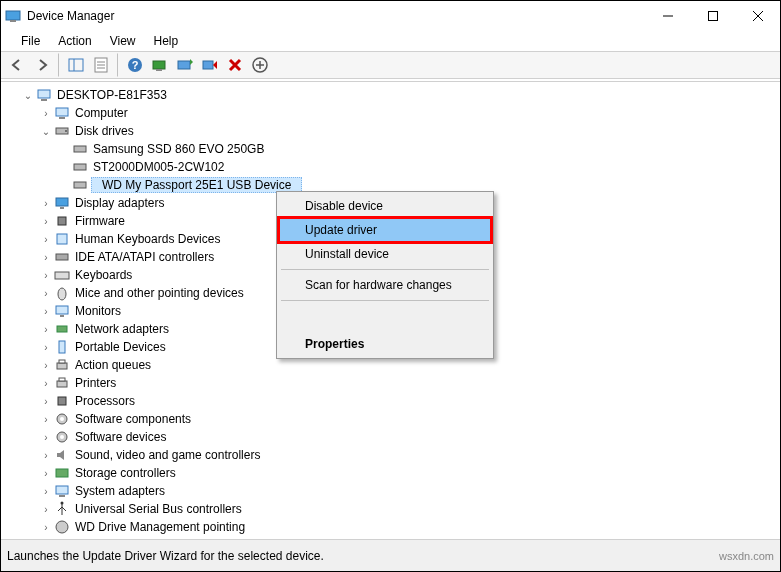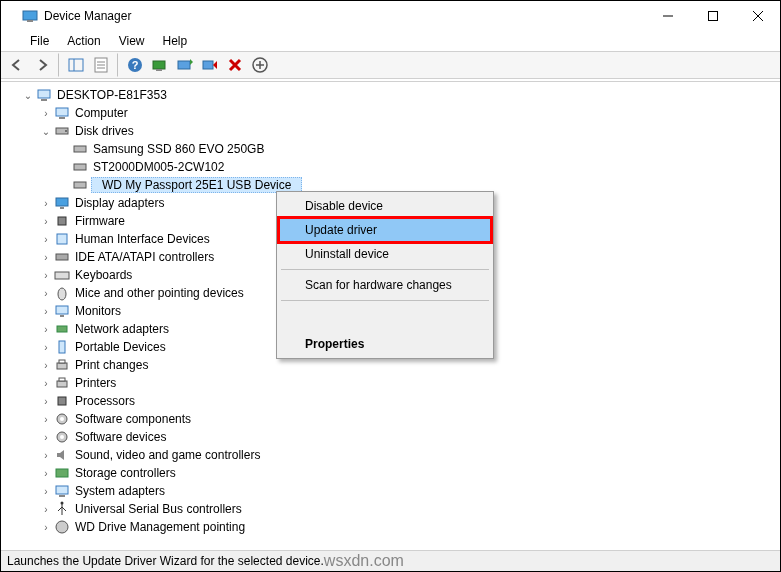--- a/index.html
+++ b/index.html
@@ -13,35 +13,35 @@
     height: 572px;
     overflow: hidden;
     border: 1px solid #000;
     position: relative;
   }
   
   .titlebar {
     height: 30px;
     display: flex;
     align-items: center;
-    padding: 0 0 0 21px;
+    padding: 0 0 0 4px;
     background: #fff;
     justify-content: space-between;
   }
   .titlebar .app-icon { width: 16px; height: 16px; margin-right: 6px; }
   .titlebar .title { flex: 1; }
   .win-btns { display: flex; height: 100%; }
   .win-btn { width: 45px; display: flex; align-items: center; justify-content: center; }
   .win-btn svg { width: 12px; height: 12px; }
   
   .menubar {
     height: 20px;
     display: flex;
     align-items: center;
-    padding: 0 21px;
+    padding: 0 12px;
     gap: 2px;
     background: #fff;
   }
   .menubar span { padding: 2px 8px; }
   
   .toolbar {
     height: 28px;
     display: flex;
     align-items: center;
     padding: 0 4px;
@@ -86,30 +86,30 @@
     background: #90c8f6;
     outline: 3px solid #ff0000;
     outline-offset: -1px;
   }
   .ctx-sep { height: 1px; background: #c0c0c0; margin: 3px 2px; }
   .ctx-item.bold { font-weight: bold; margin-top: 31px; }
   
   .status {
     position: absolute;
     bottom: 0; left: 0; right: 0;
-    height: 21px;
+    height: 32px;
     border-top: 1px solid #d0d0d0;
     display: flex;
     align-items: center;
     padding: 0 6px;
     background: #f0f0f0;
     font-size: 12px;
-    justify-content: flex-start;
-  }
-  .watermark { color: #888; font-size: 16px; }
+    justify-content: space-between;
+  }
+  .watermark { color: #888; font-size: 11px; }
 </style>
 </head>
 <body>
 
 <div class="titlebar">
   <span class="app-icon">
     <svg viewBox="0 0 16 16">
         <rect x="1" y="3" width="14" height="9" fill="#4aa0e0" stroke="#2c6aa0"></rect>
         <rect x="5" y="12" width="6" height="2" fill="#888"></rect>
       </svg>
@@ -288,21 +288,21 @@
         </span>
         <span class="label">Firmware</span>
       </div>
     <div class="node indent-2">
         <span class="twisty">›</span>
         <span class="icon">
           <svg viewBox="0 0 16 16">
             <rect x="3" y="3" width="10" height="10" fill="#cfe7fb" stroke="#3a7abd"></rect>
           </svg>
         </span>
-        <span class="label">Human Interface Devices</span>
+        <span class="label">Human Keyboards Devices</span>
       </div>
     <div class="node indent-2">
         <span class="twisty">›</span>
         <span class="icon">
           <svg viewBox="0 0 16 16">
             <rect x="2" y="5" width="12" height="6" fill="#aaa" stroke="#555"></rect>
           </svg>
         </span>
         <span class="label">IDE ATA/ATAPI controllers</span>
       </div>
@@ -353,21 +353,21 @@
         <span class="label">Portable Devices</span>
       </div>
     <div class="node indent-2">
         <span class="twisty">›</span>
         <span class="icon">
           <svg viewBox="0 0 16 16">
             <rect x="3" y="6" width="10" height="6" fill="#ccc" stroke="#555"></rect>
             <rect x="5" y="3" width="6" height="3" fill="#fff" stroke="#555"></rect>
           </svg>
         </span>
-        <span class="label">Print changes</span>
+        <span class="label">Action queues</span>
       </div>
     <div class="node indent-2">
         <span class="twisty">›</span>
         <span class="icon">
           <svg viewBox="0 0 16 16">
             <rect x="3" y="6" width="10" height="6" fill="#ccc" stroke="#555"></rect>
             <rect x="5" y="3" width="6" height="3" fill="#fff" stroke="#555"></rect>
           </svg>
         </span>
         <span class="label">Printers</span>

